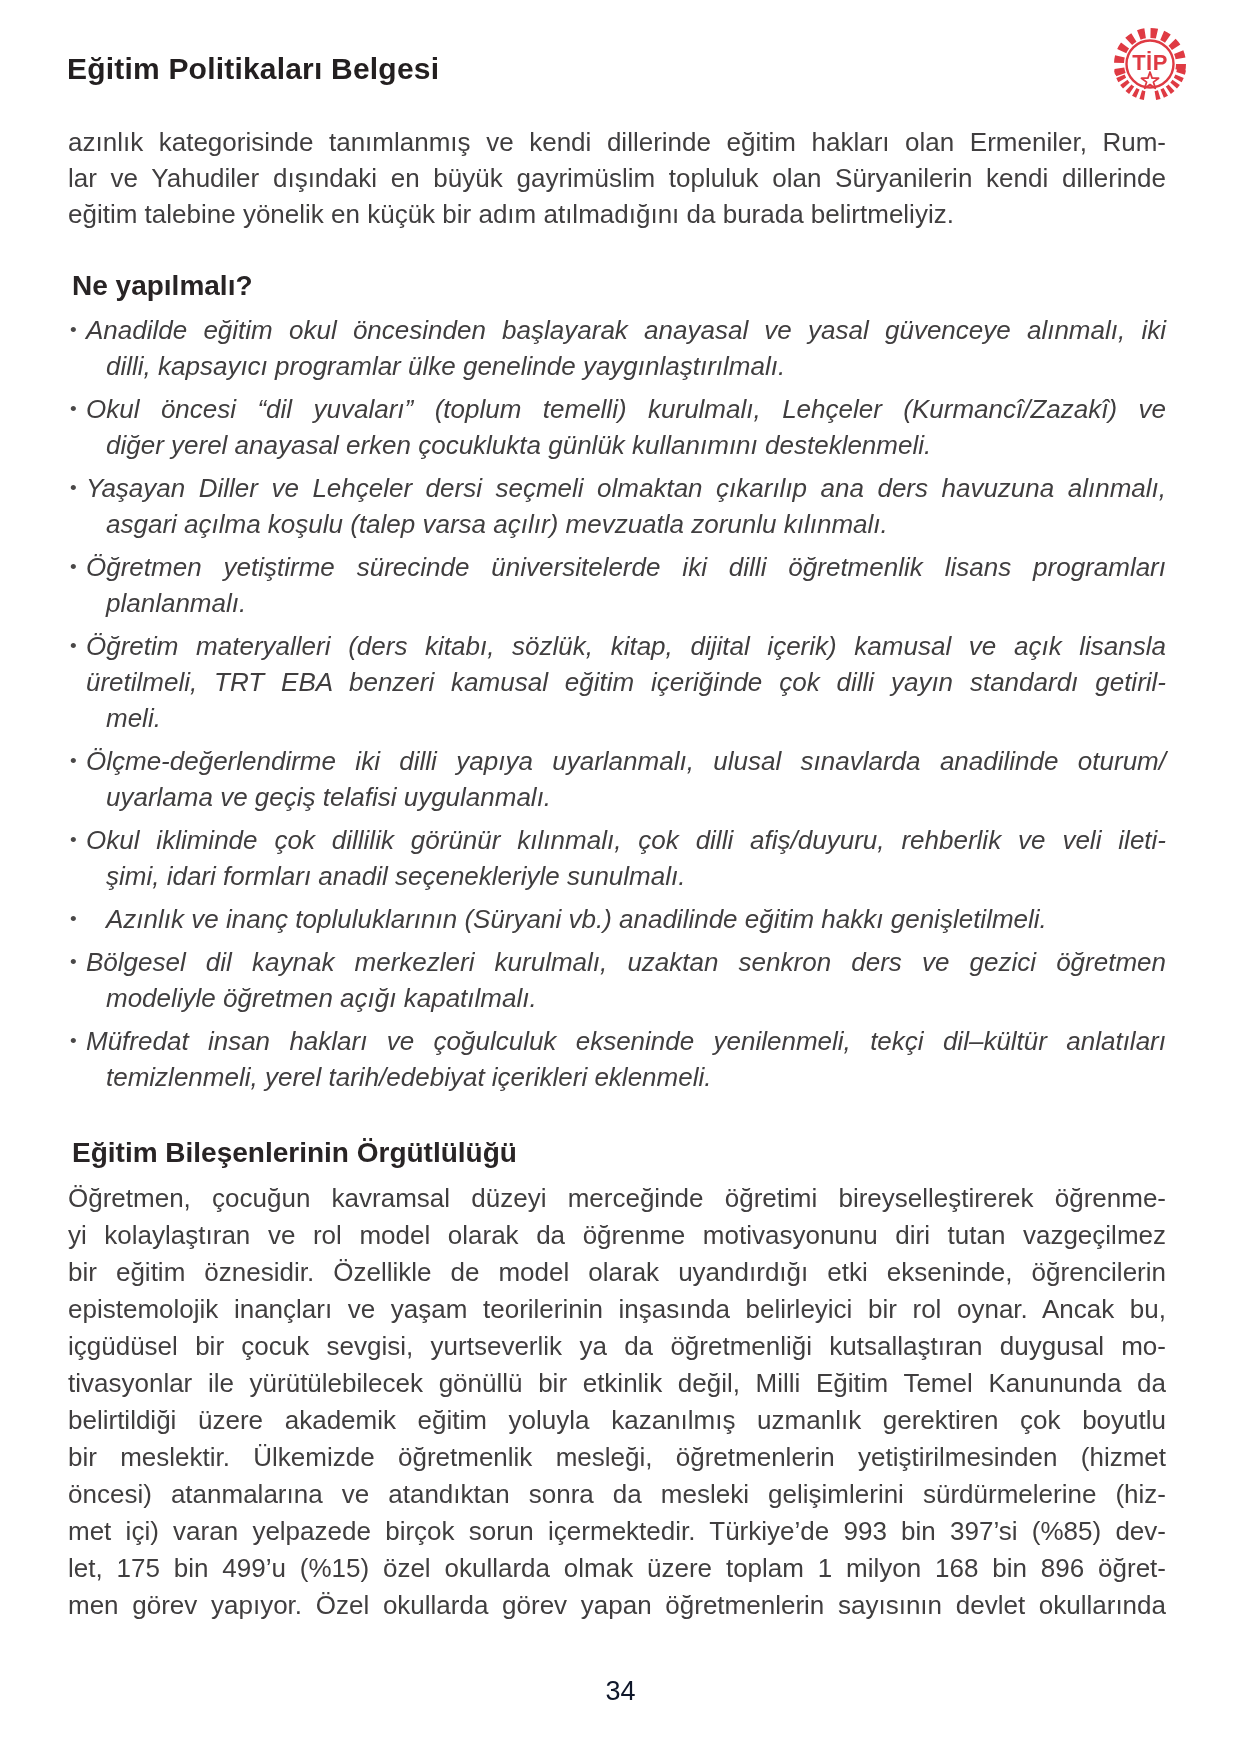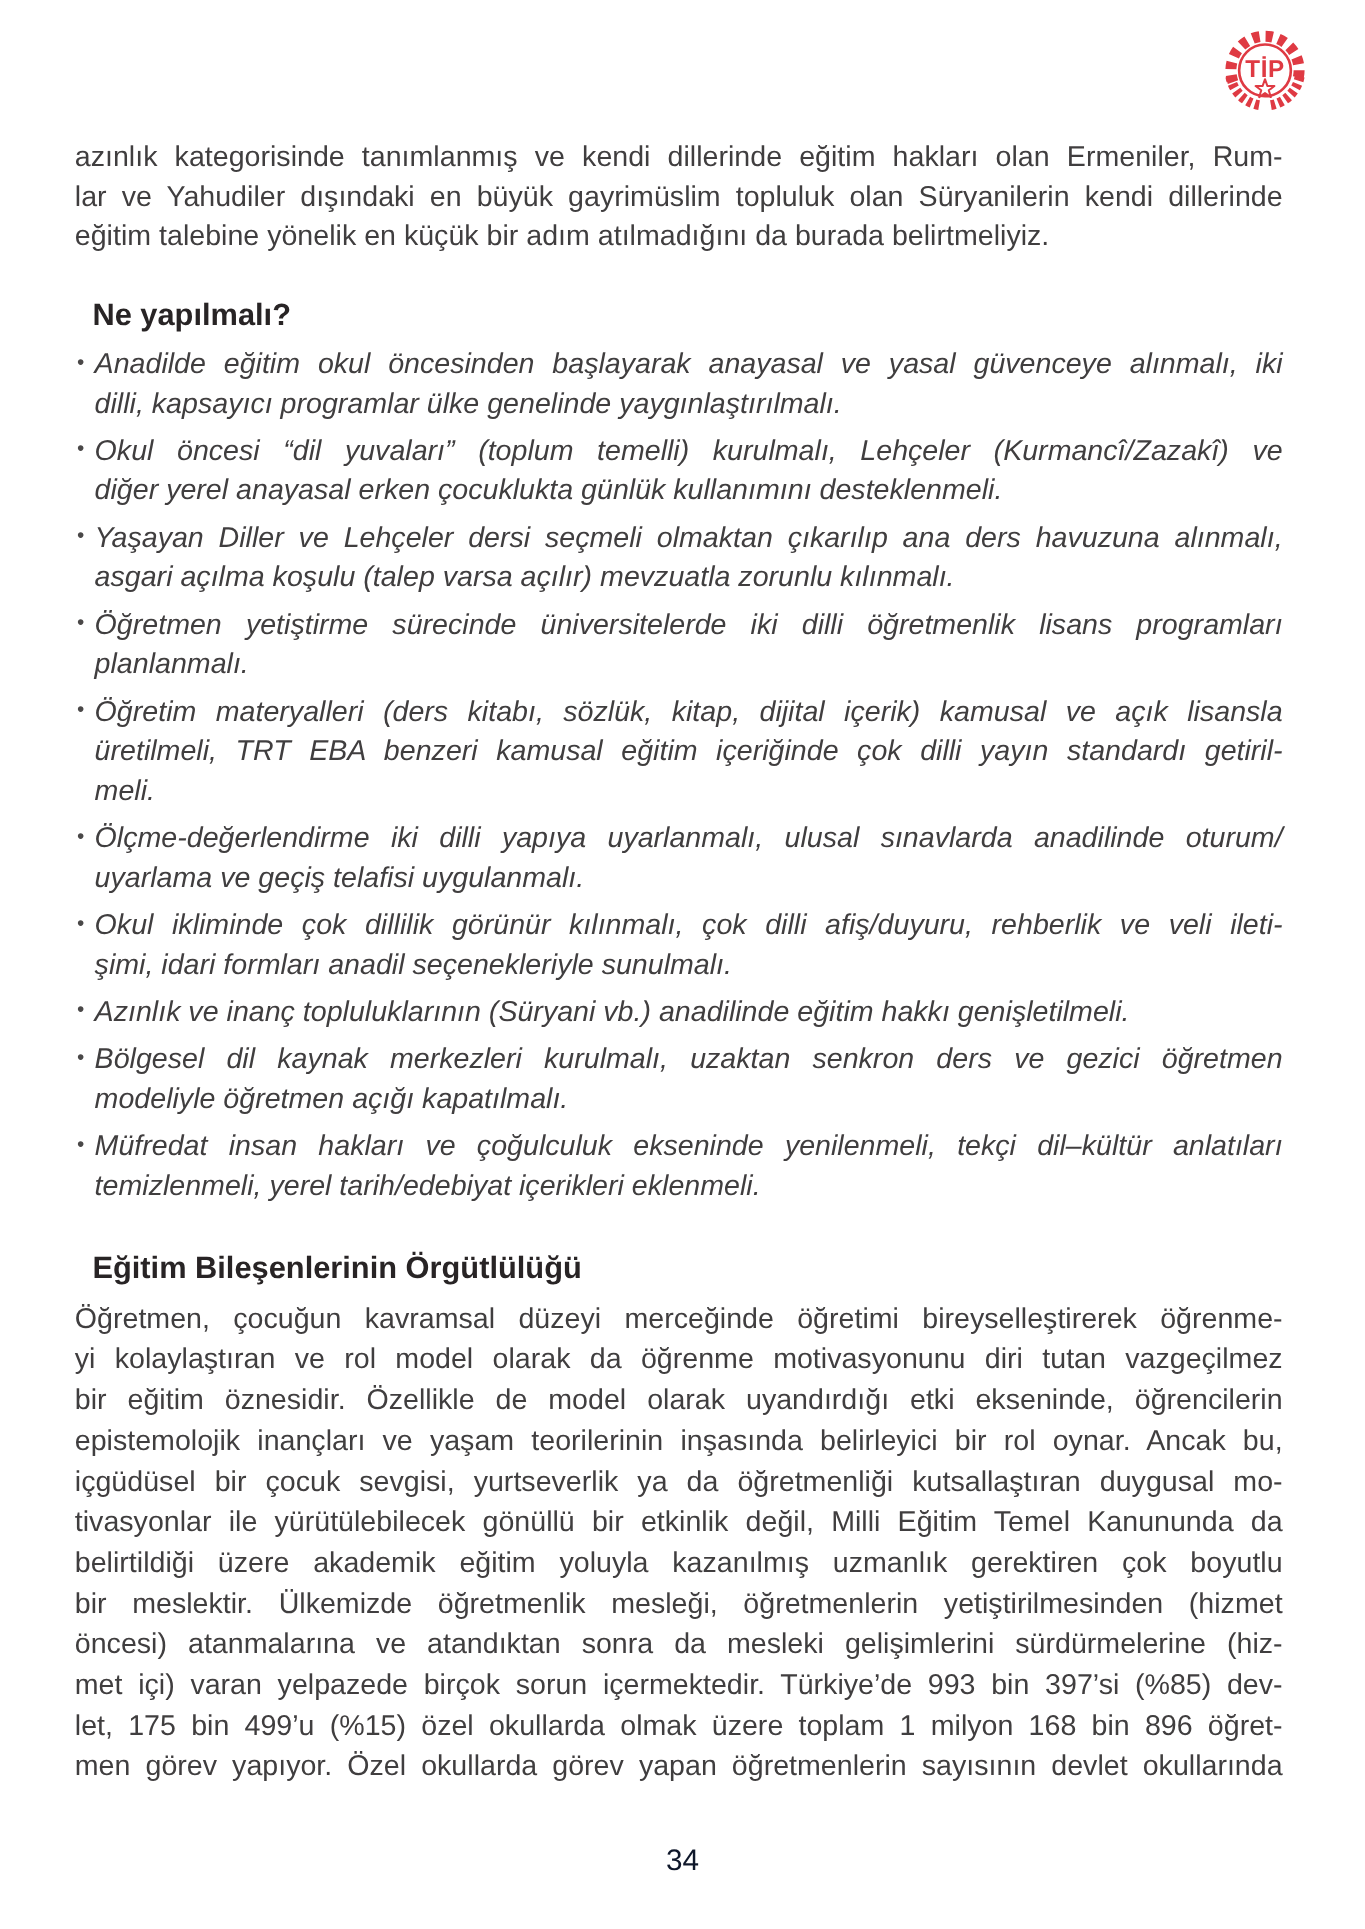--- a/index.html
+++ b/index.html
@@ -26,53 +26,54 @@
   .logo svg{display:block;width:80px;height:80px;}
   .body-col{
     position:absolute;left:68px;top:124px;width:1098px;
   }
   .paragraph{font-size:26px;line-height:36px;}
   .paragraph .line{text-align:justify;text-align-last:justify;}
   .paragraph .line.last{text-align-last:left;}
   h2.section-heading{
     font-size:28px;line-height:32px;
     font-weight:bold;color:#282425;
-    margin:16px;
+    margin:4px;
   }
   #heading-1{margin-top:38px;margin-bottom:10px;}
   #heading-2{margin-top:42px;margin-bottom:11px;}
   ul.bullet-list{
     list-style:none;margin:0;padding:0;
     font-size:26px;line-height:36px;
   }
   ul.bullet-list li{
     display:flex;align-items:flex-start;
     margin:0 0 7px 0;
   }
   ul.bullet-list .dot{
     flex:0 0 18px;width:18px;
     font-size:19px;line-height:36px;
     color:#4a4848;
     padding-left:2px;box-sizing:border-box;
   }
   ul.bullet-list .li-lines{flex:1 1 auto;min-width:0;}
   ul.bullet-list .line{text-align:justify;text-align-last:justify;font-style:italic;}
-  ul.bullet-list .line.last{text-align-last:left;}
+  ul.bullet-list .line.last{text-align-last:left;margin-left:20px;}
   #teachers-paragraph{line-height:37px;}
   .page-number{
     position:absolute;left:0;right:0;top:1676px;
     text-align:center;
     font-size:27px;color:#0f172a;
   }
 </style>
 </head>
 <body>
 
 <div class="page">
 
+  <div class="doc-title">Eğitim Politikaları Belgesi</div>
 
   <div class="logo">
     <svg viewBox="0 0 80 80">
 
       <path d="M 10.9 50.6 A 31 31 0 1 1 69.1 50.6" fill="none" stroke="#df3a43" stroke-width="10" stroke-dasharray="6.5 5.5"></path>
 
       <path d="M 8.5 45.6 A 32 32 0 0 0 37.2 71.9" fill="none" stroke="#df3a43" stroke-width="9" stroke-dasharray="4 3"></path>
       <path d="M 71.5 45.6 A 32 32 0 0 1 42.8 71.9" fill="none" stroke="#df3a43" stroke-width="9" stroke-dasharray="4 3"></path>
 
       <circle cx="40" cy="40" r="25" fill="#ffffff"></circle>

